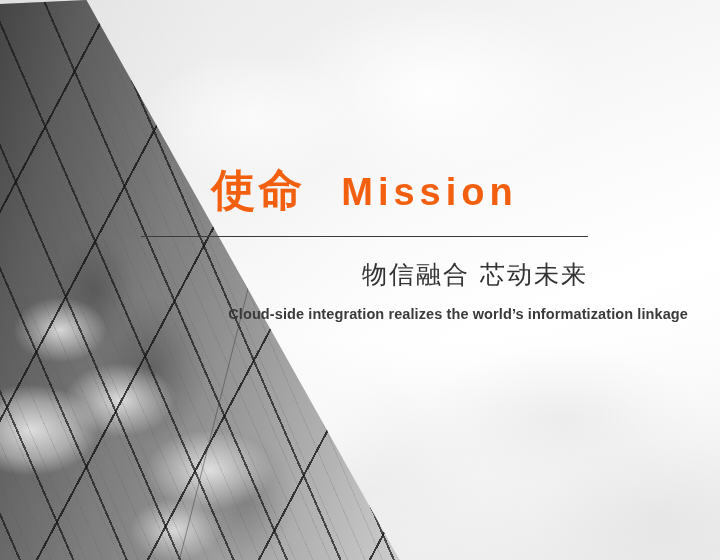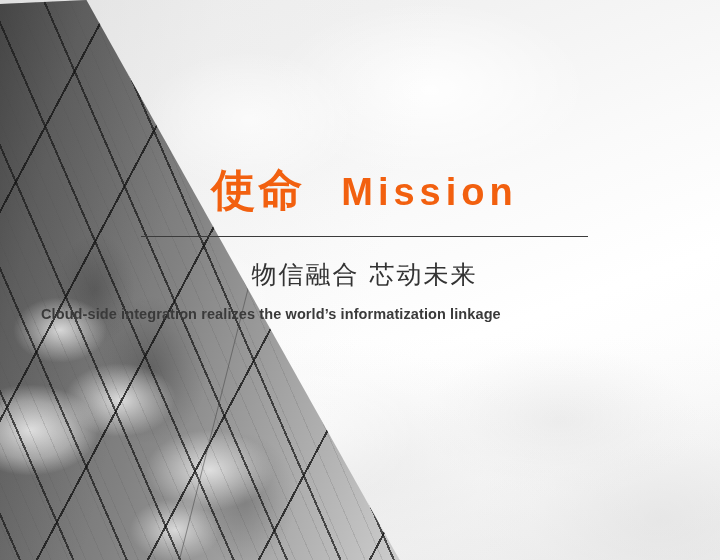--- a/index.html
+++ b/index.html
@@ -162,35 +162,35 @@
     width: 447px;
     height: 1px;
     background: #3b3b3b;
   }
 
   .subtitle-cn {
     position: absolute;
     left: 141px;
     top: 258px;
     width: 447px;
-    text-align: center;
+    text-align: right;
     white-space: nowrap;
     font-size: 25px;
     font-weight: 400;
     color: #333333;
     letter-spacing: 2px;
     font-family: "DejaVu Sans", "Liberation Sans", sans-serif;
   }
 
   .taglines {
     position: absolute;
     left: 41px;
     top: 303px;
     width: 647px;
-    text-align: left;
+    text-align: right;
   }
   .tagline {
     font-size: 14.5px;
     font-weight: 600;
     color: #3a3a3a;
     letter-spacing: 0.1px;
     line-height: 23px;
     white-space: nowrap;
     font-family: "Liberation Sans", "DejaVu Sans", sans-serif;
   }

